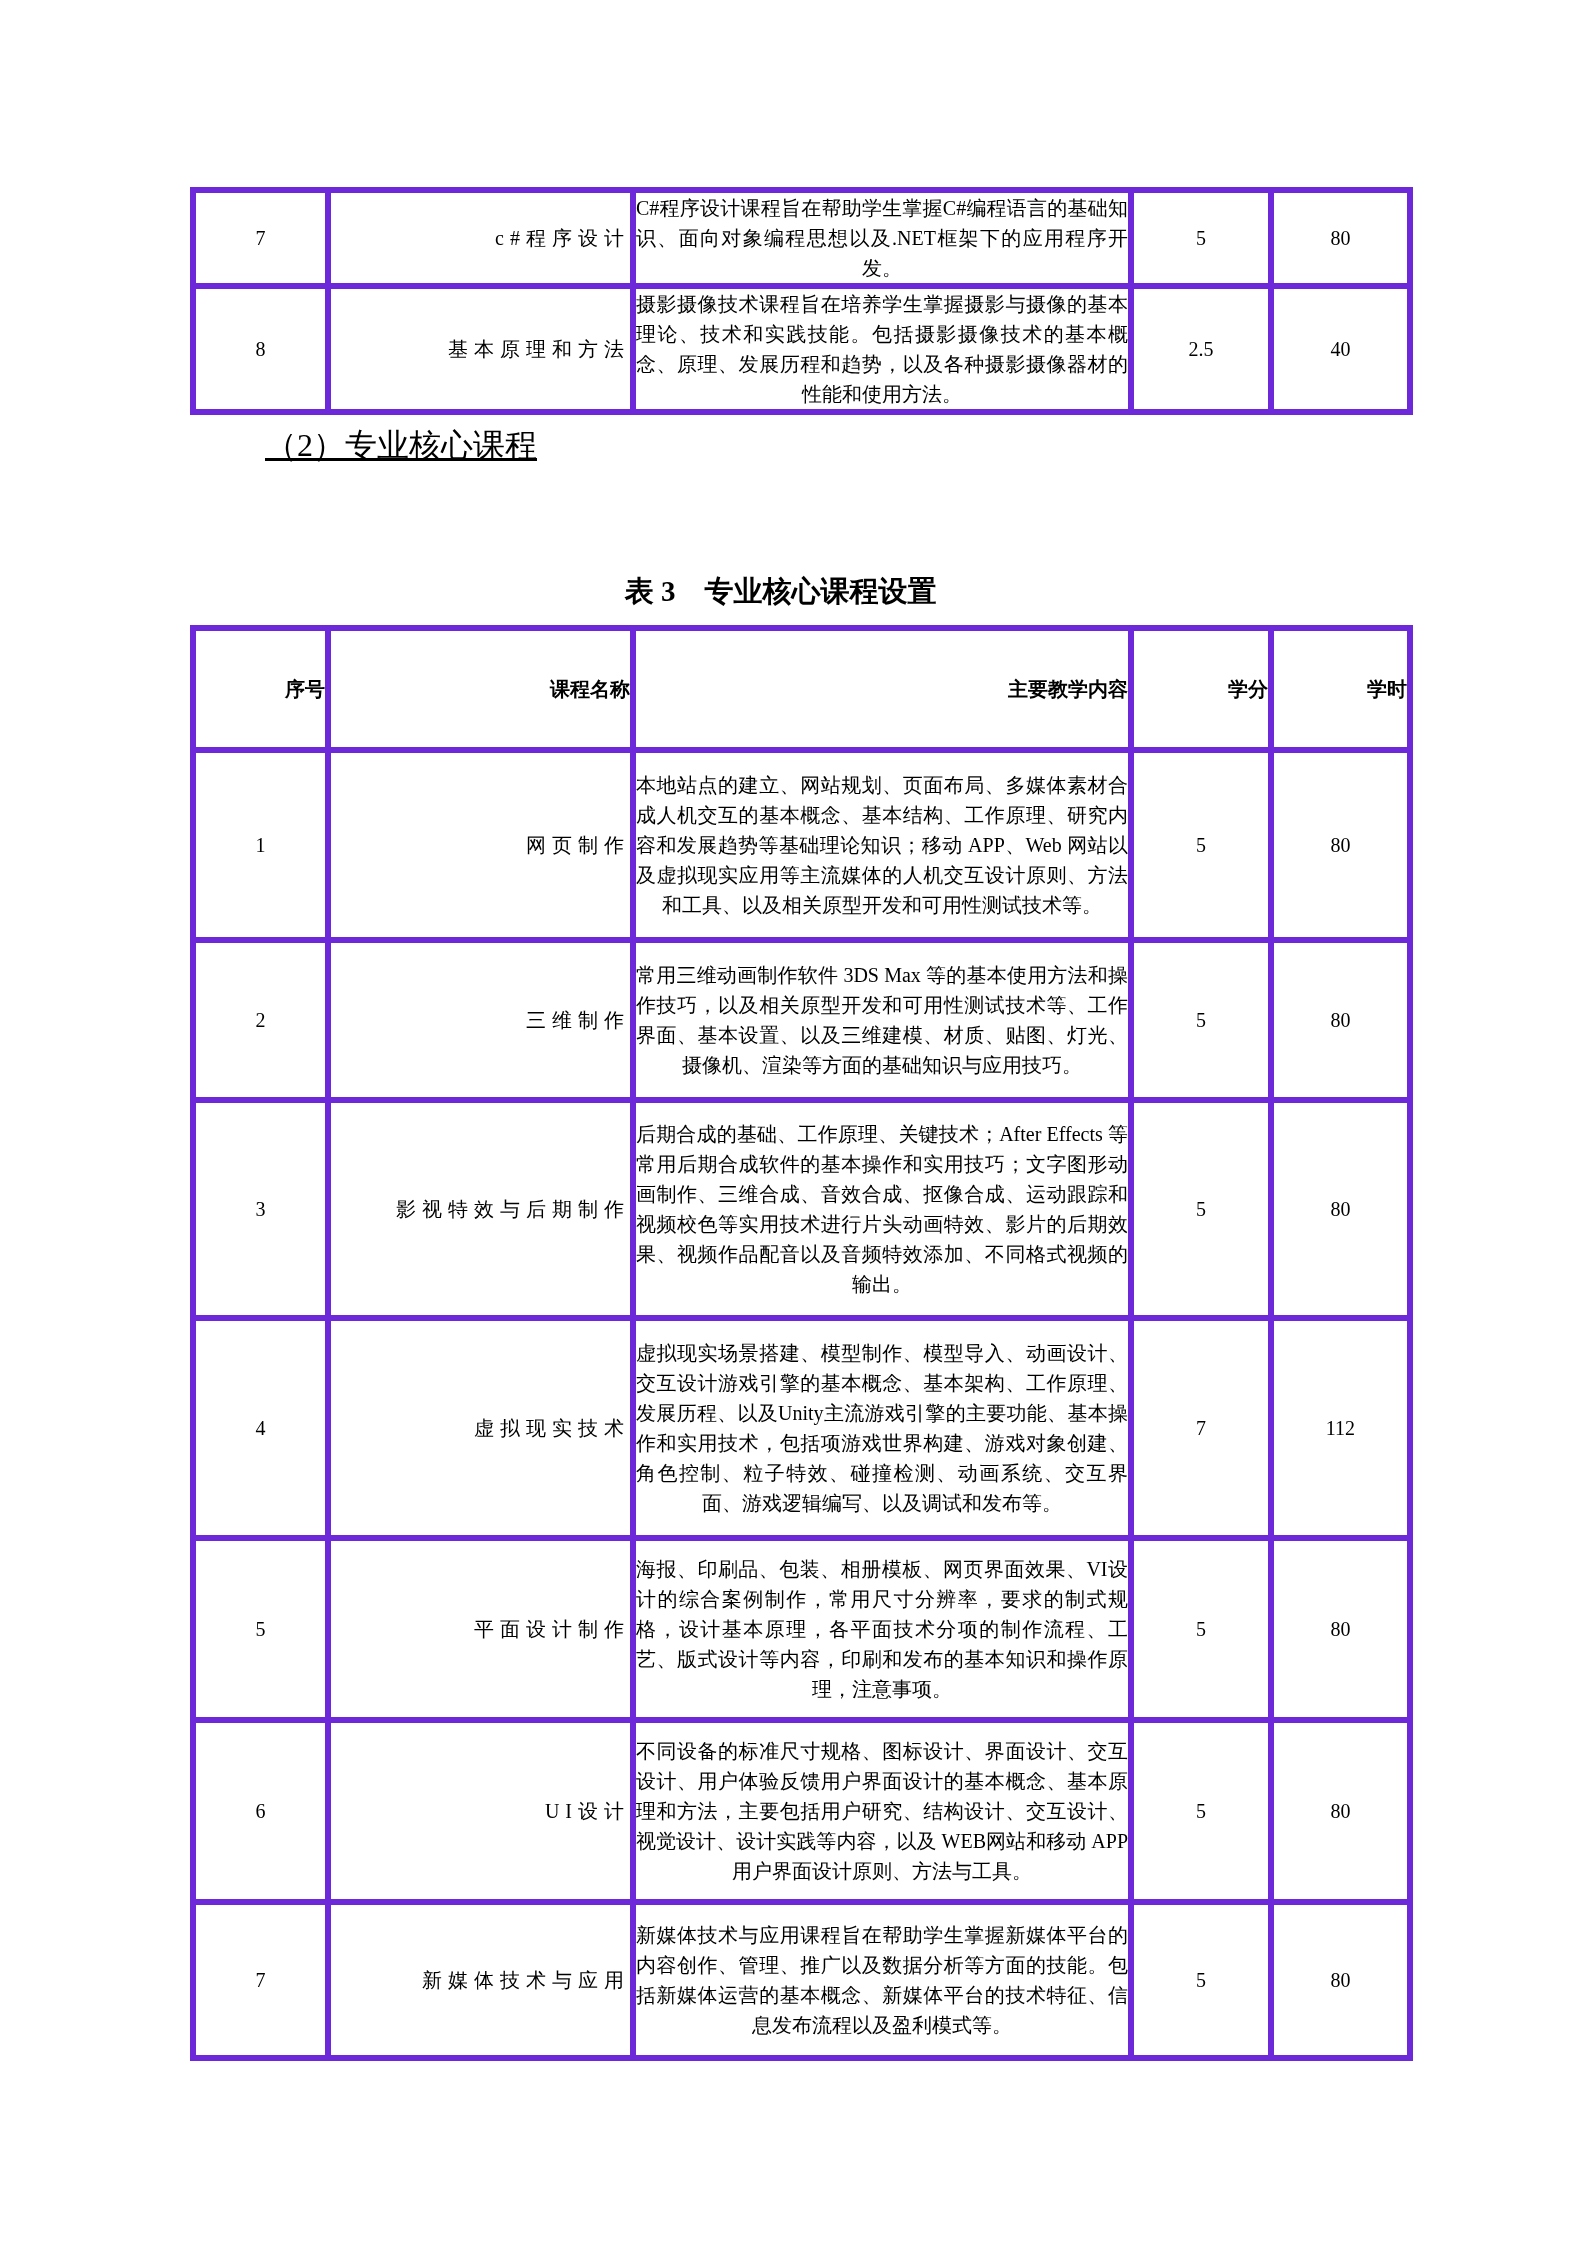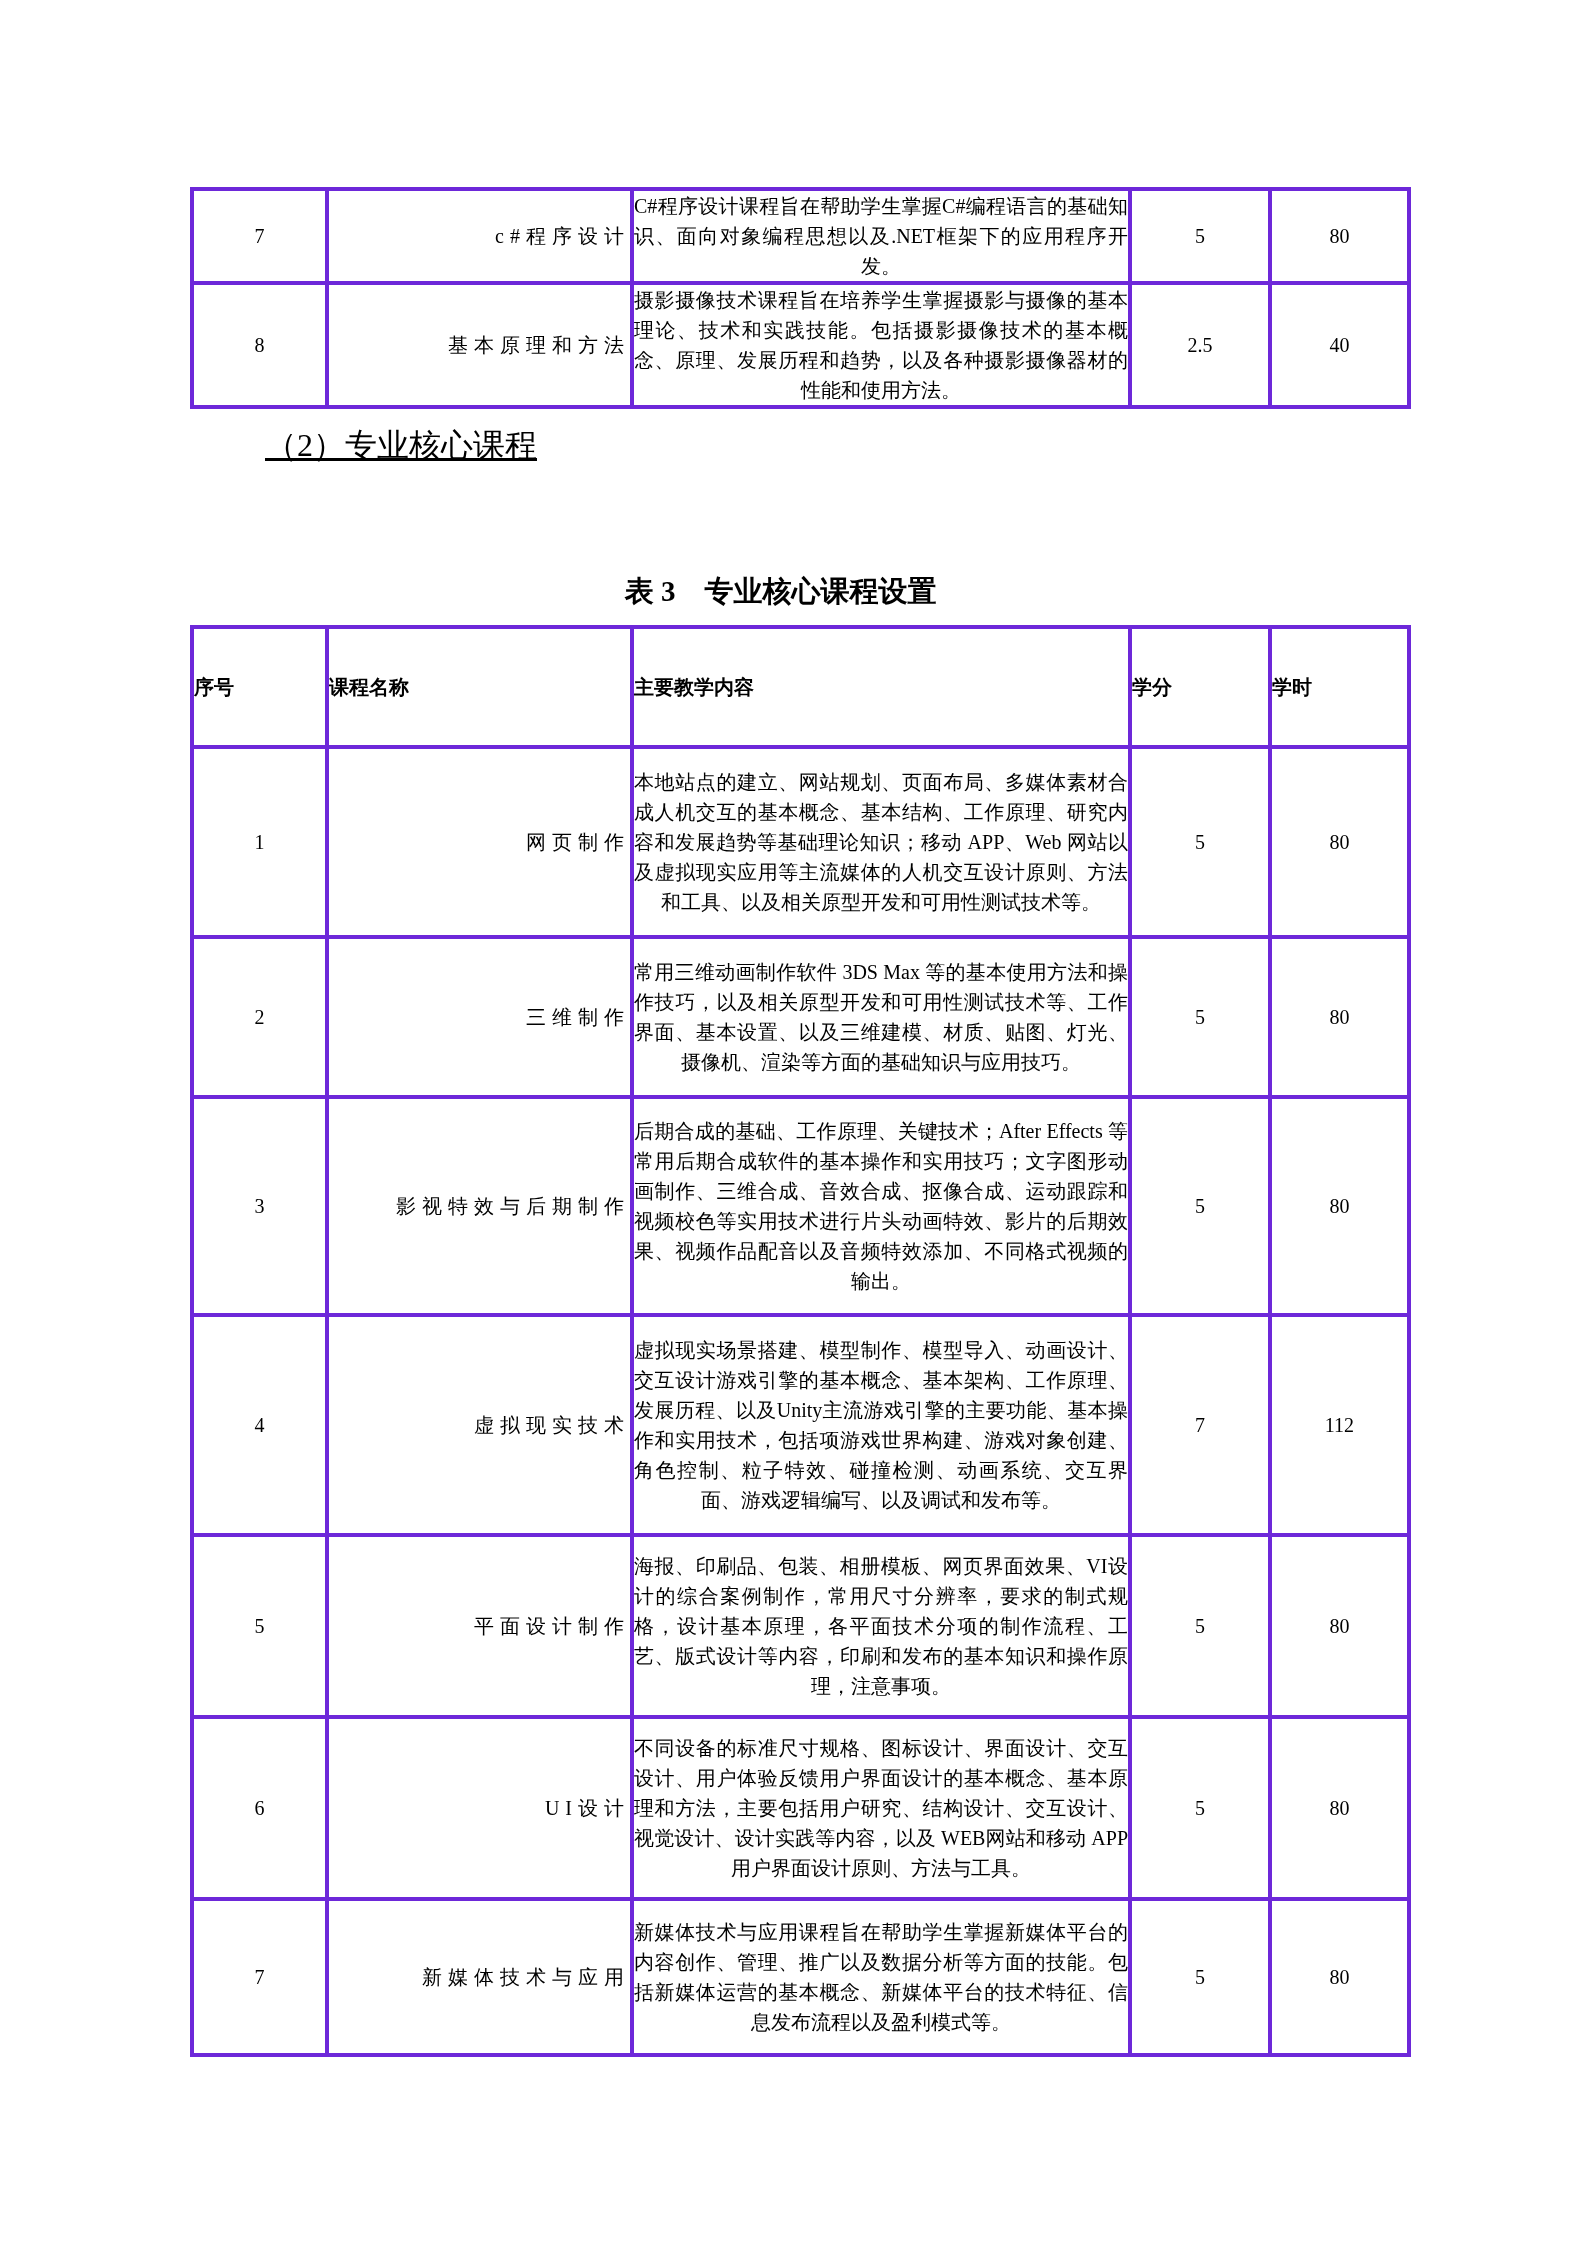--- a/index.html
+++ b/index.html
@@ -20,40 +20,40 @@
     background: #ffffff;
   }
   table.doc-table {
     position: absolute;
     left: 190px;
     width: 1217px;
     border-collapse: collapse;
     table-layout: fixed;
   }
   table.doc-table td, table.doc-table th {
-    border: 4px solid #6d28d9;
+    border: 6px solid #6d28d9;
     padding: 0;
     vertical-align: middle;
     font-size: 20px;
     color: #000000;
     overflow: hidden;
   }
   .top-table { top: 187px; }
   .core-table { top: 625px; }
   .c-center { text-align: center; }
   .c-name { text-align: right; letter-spacing: 6px; }
   .c-content {
     text-align: justify;
     text-align-last: center;
     line-height: 30px;
     padding: 0 8px;
   }
   .core-table thead th {
     font-weight: bold;
-    text-align: left;
+    text-align: right;
     height: 116px;
   }
   .heading {
     position: absolute;
     left: 207px;
     top: 424px;
     width: 1217px;
     font-size: 32px;
     line-height: 42px;
     text-indent: 58px;

